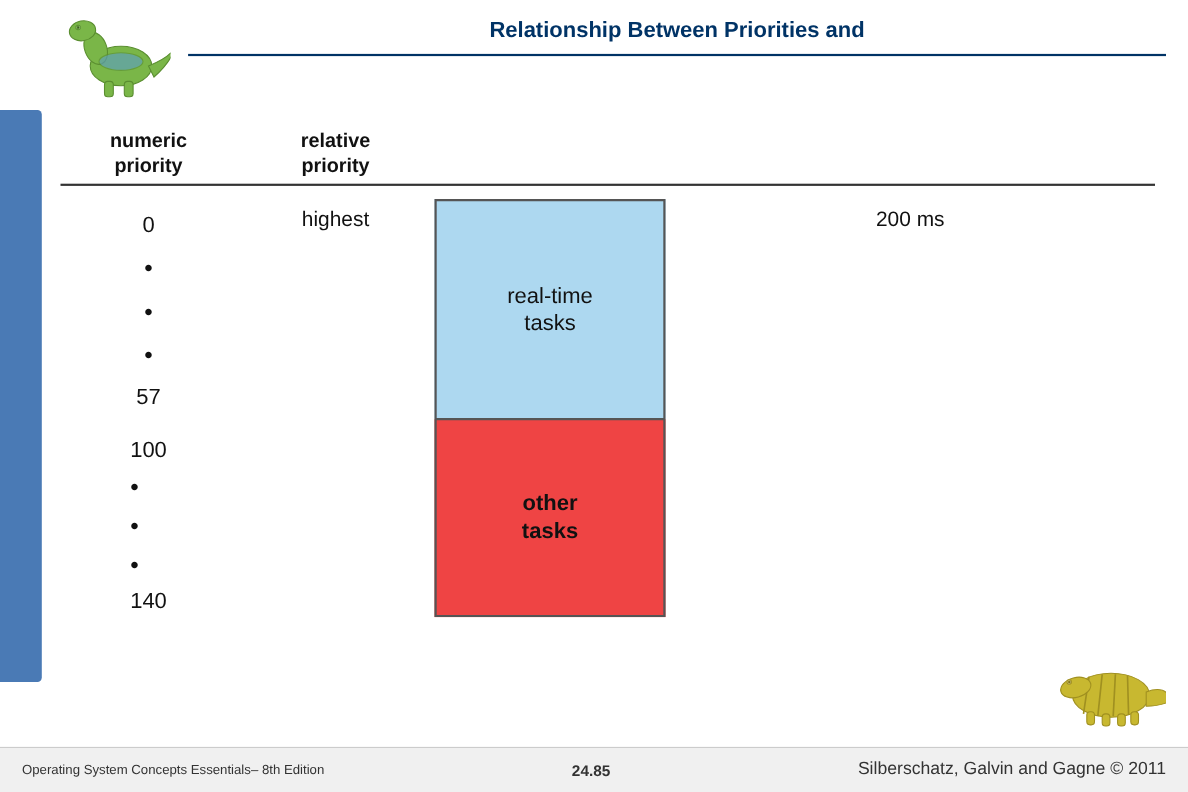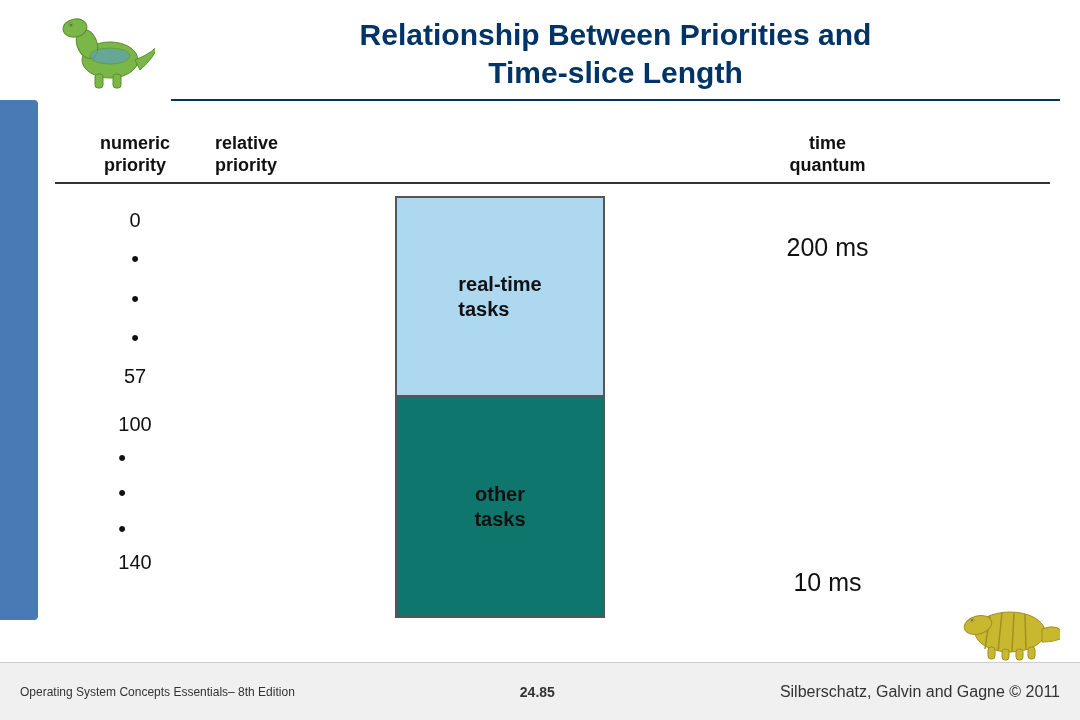--- a/index.html
+++ b/index.html
@@ -41,21 +41,21 @@
       align-items: flex-start;
       gap: 16px;
     }
 
     .title-area {
       flex: 1;
       padding-top: 4px;
     }
 
     .slide-title {
-      font-size: 30px;
+      font-size: 20px;
       font-weight: bold;
       color: #003366;
       text-align: center;
       line-height: 1.25;
       padding-bottom: 8px;
       border-bottom: 2px solid #003366;
     }
 
     
     .content {
@@ -86,24 +86,23 @@
 
     .col-numeric {
       width: 160px;
       text-align: center;
       font-weight: bold;
       line-height: 1.2;
     }
 
     .col-relative {
       width: 180px;
-      text-align: left;
+      text-align: center;
       font-weight: bold;
       line-height: 1.2;
-      margin-top: 15px;
     }
 
     .col-box {
       width: 210px;
     }
 
     .col-time {
       flex: 1;
       text-align: center;
       font-weight: bold;
@@ -139,50 +138,49 @@
       width: 210px;
       display: flex;
       flex-direction: column;
     }
 
     .data-col-time {
       flex: 1;
       display: flex;
       flex-direction: column;
       align-items: center;
-      font-size: 25px;
-      margin-top: 29px;
+      font-size: 19px;
     }
 
     .box-upper {
       background: #add8f0;
       border: 2px solid #555;
       border-bottom: 1px solid #555;
       display: flex;
       align-items: center;
       justify-content: center;
       font-size: 20px;
-      font-weight: bold;
-      text-align: left;
+      font-weight: normal;
+      text-align: center;
       line-height: 1.25;
       height: 200px;
     }
 
     .box-lower {
-      background: #0f766e;
+      background: #ef4444;
       border: 2px solid #555;
       border-top: 1px solid #555;
       display: flex;
       align-items: center;
       justify-content: center;
       font-size: 20px;
       font-weight: bold;
       text-align: center;
       line-height: 1.25;
-      height: 222px;
+      height: 180px;
     }
 
     .numeric-top-section {
       height: 200px;
       display: flex;
       flex-direction: column;
       align-items: center;
       justify-content: space-between;
       padding: 4px 0 8px;
     }
@@ -235,21 +233,21 @@
     .num-val {
       font-size: 20px;
     }
 
     
     .footer {
       position: absolute;
       bottom: 0;
       left: 0;
       right: 0;
-      height: 58px;
+      height: 41px;
       background: #f0f0f0;
       border-top: 1px solid #ccc;
       display: flex;
       align-items: center;
       justify-content: space-between;
       padding: 0 20px;
     }
 
     .footer-left {
       font-size: 12px;
@@ -309,42 +307,37 @@
         <circle cx="16" cy="13" r="2" fill="#fff"></circle>
         <circle cx="16" cy="13" r="1" fill="#222"></circle>
 
         <ellipse cx="55" cy="44" rx="20" ry="8" fill="#5b9ec9" opacity="0.6"></ellipse>
       </g>
     </svg>
 
     <div class="title-area">
       <div class="slide-title">
         <span>Relationship Between Priorities and</span><br>
-        <span>Time-slice Length</span>
       </div>
     </div>
   </div>
 
   <div class="content">
     <div class="table-area">
 
       <div class="table-header">
         <div class="col-numeric">
           <span>numeric</span><br>
           <span>priority</span>
         </div>
         <div class="col-relative">
           <span>relative</span><br>
           <span>priority</span>
         </div>
         <div class="col-box"></div>
-        <div class="col-time">
-          <span>time</span><br>
-          <span>quantum</span>
-        </div>
       </div>
 
       <div class="table-body">
 
         <div class="data-col-numeric">
           <div class="numeric-top-section">
             <span class="num-val">0</span>
             <span class="bullet">•</span>
             <span class="bullet">•</span>
             <span class="bullet">•</span>
@@ -353,37 +346,37 @@
           <div class="numeric-bottom-section">
             <span class="num-val">100</span>
             <span class="bullet">•</span>
             <span class="bullet">•</span>
             <span class="bullet">•</span>
             <span class="num-val">140</span>
           </div>
         </div>
 
         <div class="data-col-relative">
+          <div class="relative-top-section">
+            <span>highest</span>
+          </div>
         </div>
 
         <div class="data-col-box">
           <div class="box-upper">
             <span>real-time<br>tasks</span>
           </div>
           <div class="box-lower">
             <span>other<br>tasks</span>
           </div>
         </div>
 
         <div class="data-col-time">
           <div class="time-top-section">
             <span>200 ms</span>
-          </div>
-          <div class="time-bottom-section">
-            <span>10 ms</span>
           </div>
         </div>
 
       </div>
     </div>
   </div>
 
   <div class="dino-bottom-wrap">
     <svg width="100" height="75" viewBox="0 0 100 75">
 

